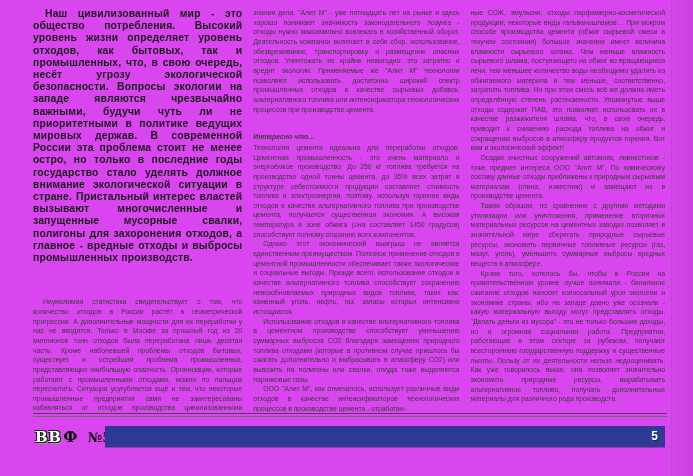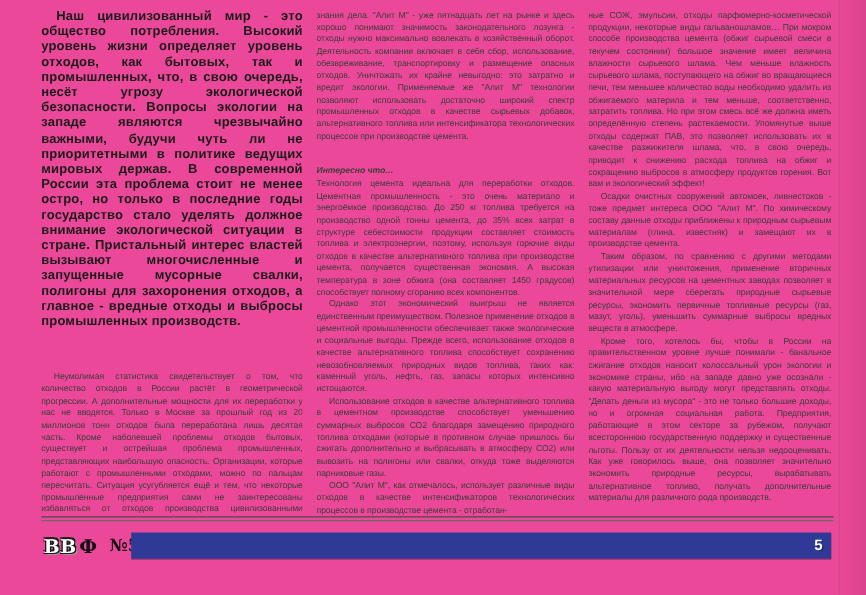--- a/index.html
+++ b/index.html
@@ -5,21 +5,21 @@
   html,body { margin:0; padding:0; }
   body {
     width:693px; height:476px;
     background:#e9e7e3;
     font-family:"Liberation Sans", sans-serif;
     overflow:hidden;
   }
   .page {
     position:relative;
     width:693px; height:476px;
-    background:#ec4899;
+    background:#d946ef;
     overflow:hidden;
   }
   .scan-edge-right {
     position:absolute; top:0; right:0; width:24px; height:100%;
     background:linear-gradient(to right, rgba(0,0,0,0), rgba(0,0,0,0.07));
     pointer-events:none;
   }
   .scan-edge-right::before {
     content:""; position:absolute; left:2px; top:0; width:1px; height:100%;
     background:rgba(100,100,100,0.25);

